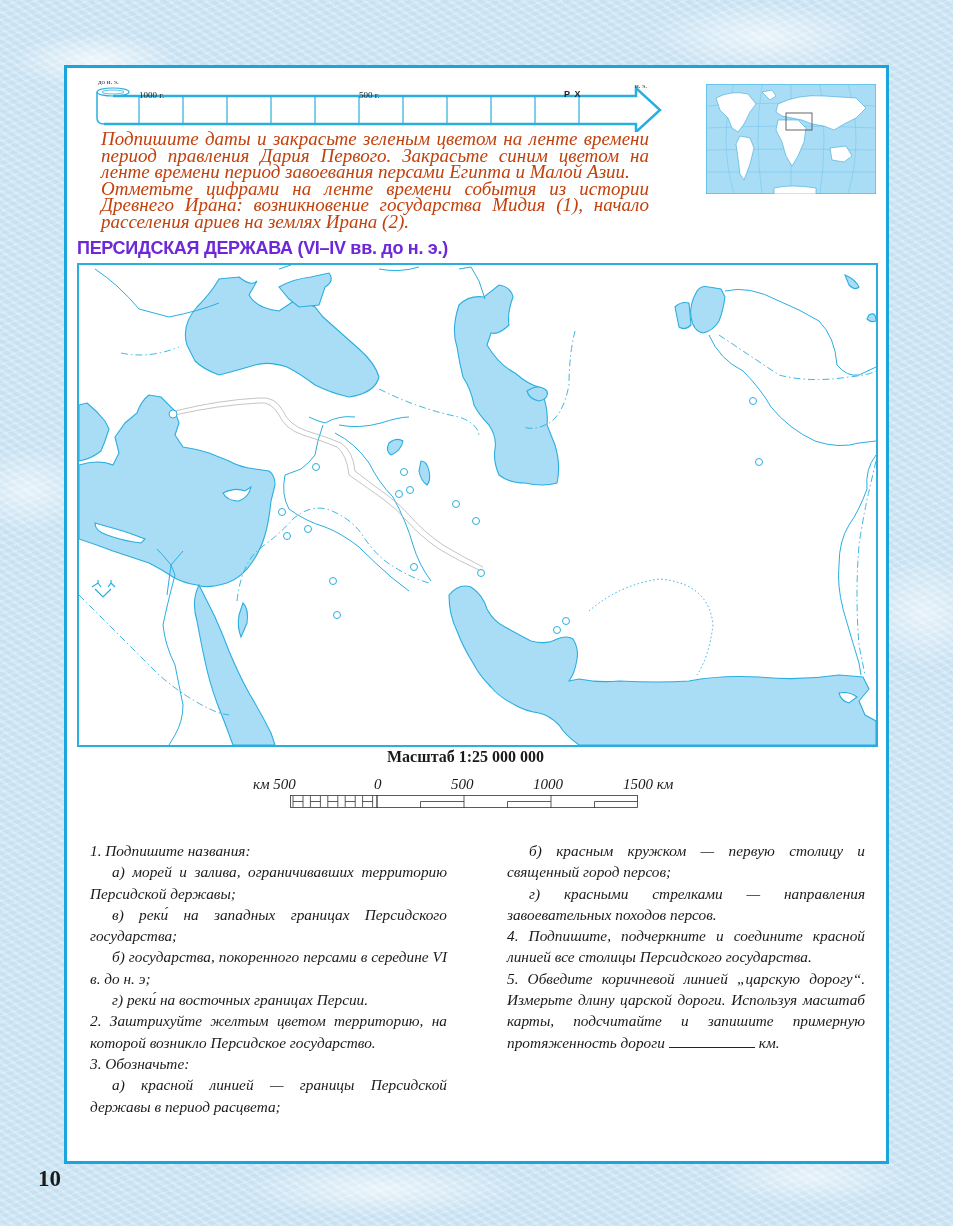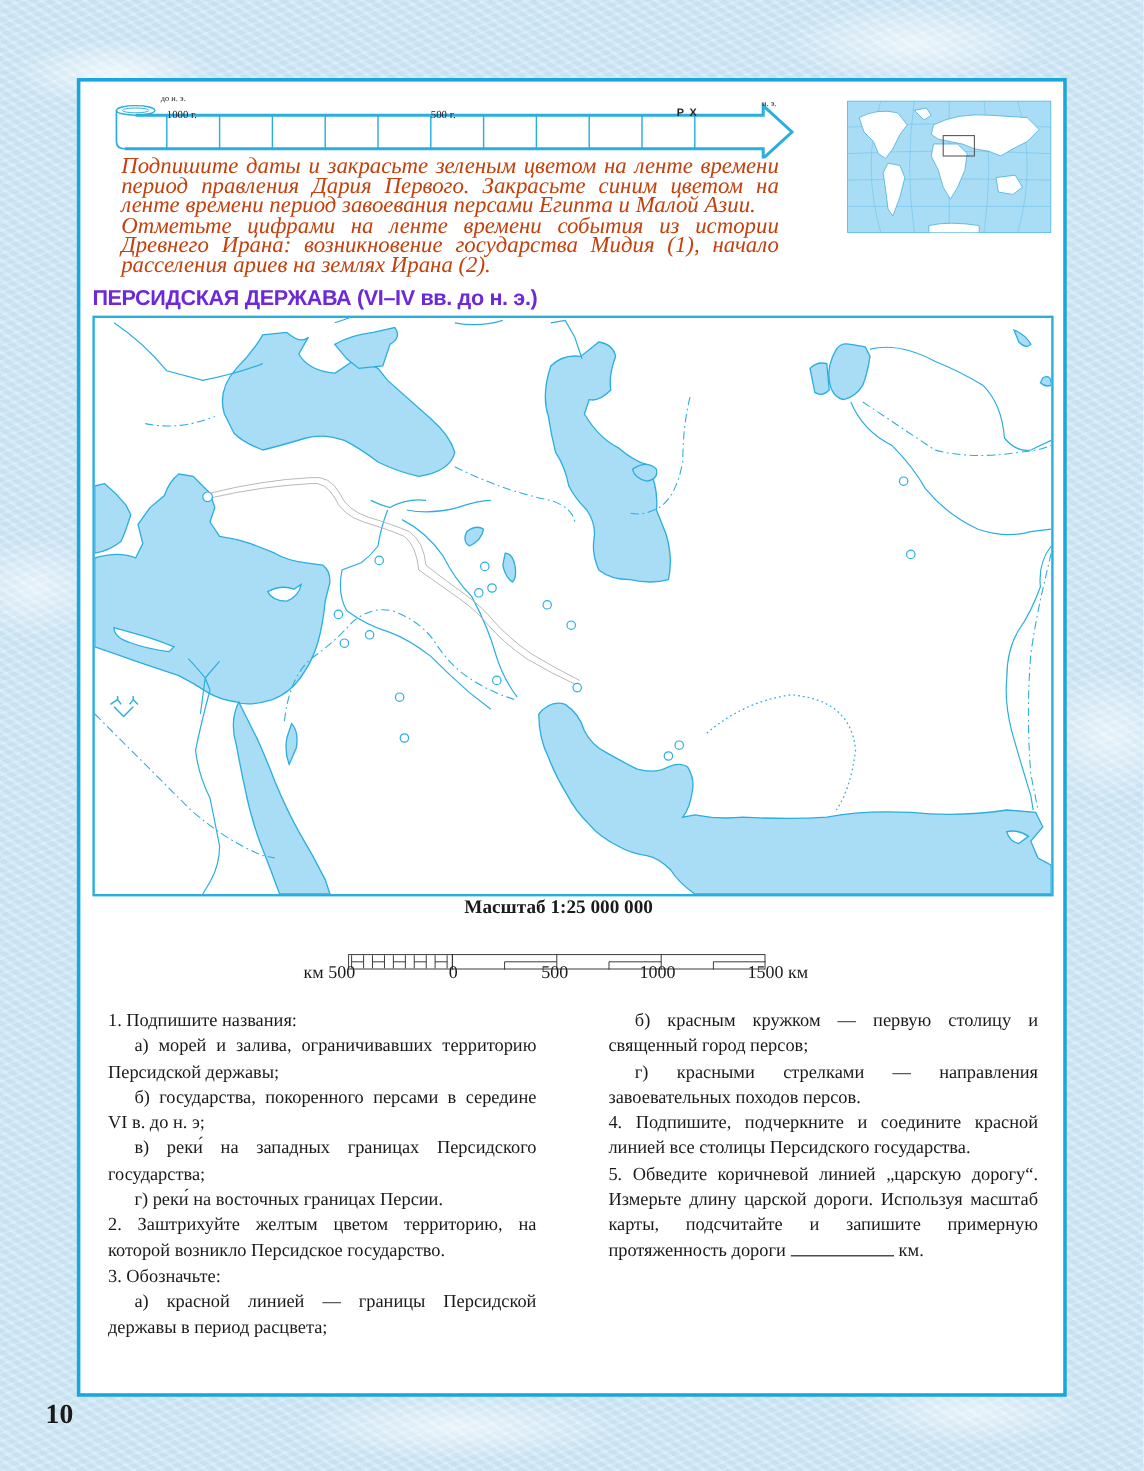--- a/index.html
+++ b/index.html
@@ -42,26 +42,26 @@
   }
   .map {
     position:absolute; left:77px; top:263px; width:797px; height:480px;
     border:2px solid #2aaee0; background:#fff; overflow:hidden;
   }
   .scale-title {
     position:absolute; left:0; width:953px; top:748px; text-align:center;
     font-weight:bold; font-size:16px;
   }
   .scale-title span { position:relative; left:-11px; }
-  .scale-num { position:absolute; top:803px; font-size:15px; white-space:nowrap; }
+  .scale-num { position:absolute; top:776px; font-size:15px; white-space:nowrap;font-style:italic; }
   .scale-bar { position:absolute; left:290px; top:795px; }
   .tasks {
     position:absolute; top:840px; font-size:15.3px; line-height:21.3px; text-align:justify;
   }
-  .tasks p { margin:0; }
+  .tasks p { margin:0;font-style:italic; }
   .tasks .ind { text-indent:22px; }
   .col-left { left:90px; width:357px; }
   .col-right { left:507px; width:358px; }
   .page-number {
     position:absolute; left:38px; top:1166px; font-weight:bold; font-size:23px;
     font-family:"Liberation Serif", serif;
   }
   .blank { display:inline-block; width:86px; border-bottom:1px solid #222; height:12px; vertical-align:baseline; margin:0 4px; }
 </style>
 </head>
@@ -84,21 +84,21 @@
         <line x1="175" x2="175" y1="12" y2="40"></line>
         <line x1="219" x2="219" y1="12" y2="40"></line>
         <line x1="263" x2="263" y1="12" y2="40"></line>
         <line x1="307" x2="307" y1="12" y2="40"></line>
         <line x1="351" x2="351" y1="12" y2="40"></line>
         <line x1="395" x2="395" y1="12" y2="40"></line>
         <line x1="439" x2="439" y1="12" y2="40"></line>
         <line x1="483" x2="483" y1="12" y2="40"></line>
       </g>
   </svg>
-  <span class="tl-label small" style="left:2px;top:-6px;margin-left:36px;">до н. э.</span>
+  <span class="tl-label small" style="left:2px;top:-6px;">до н. э.</span>
   <span class="tl-label" style="left:43px;top:6px;">1000 г.</span>
   <span class="tl-label" style="left:263px;top:6px;">500 г.</span>
   <span class="tl-label bold" style="left:468px;top:5px;">Р Х</span>
   <span class="tl-label small" style="left:539px;top:-2px;">н. э.</span>
 </div>
 
 <div class="instructions">
   <p>Подпишите даты и закрасьте зеленым цветом на ленте времени период правления Дария Первого. Закрасьте синим цветом на ленте времени период завоевания персами Египта и Малой Азии.</p>
   <p>Отметьте цифрами на ленте времени события из истории Древнего Ирана: возникновение государства Мидия (1), начало расселения ариев на землях Ирана (2).</p>
 </div>
@@ -259,22 +259,22 @@
         <line x1="261" x2="261" y1="0" y2="13"></line>
         <line x1="304.5" x2="304.5" y1="6.5" y2="13"></line>
         <line x1="304.5" x2="348" y1="6.5" y2="6.5"></line>
       </g>
   </svg>
 </div>
 
 <div class="tasks col-left" id="tasks-left">
     <p><span>1. Подпишите названия:</span></p>
     <p class="ind"><span>а) морей и залива, ограничивавших территорию Персидской державы;</span></p>
+    <p class="ind"><span>в) реки́ на западных границах Персидского государства;</span></p>
     <p class="ind"><span>б) государства, покоренного персами в середине VI в. до н. э;</span></p>
-    <p class="ind"><span>в) реки́ на западных границах Персидского государства;</span></p>
     <p class="ind"><span>г) реки́ на восточных границах Персии.</span></p>
     <p><span>2. Заштрихуйте желтым цветом территорию, на которой возникло Персидское государство.</span></p>
     <p><span>3. Обозначьте:</span></p>
     <p class="ind"><span>а) красной линией — границы Персидской державы в период расцвета;</span></p>
   </div>
 <div class="tasks col-right" id="tasks-right">
     <p class="ind"><span>б) красным кружком — первую столицу и священный город персов;</span></p>
     <p class="ind"><span>г) красными стрелками — направления завоевательных походов персов.</span></p>
     <p><span>4. Подпишите, подчеркните и соедините красной линией все столицы Персидского государства.</span></p>
     <p><span>5. Обведите коричневой линией „царскую дорогу“. Измерьте длину царской дороги. Используя масштаб карты, подсчитайте и запишите примерную протяженность дороги</span><span class="blank"></span><span>км.</span></p>

